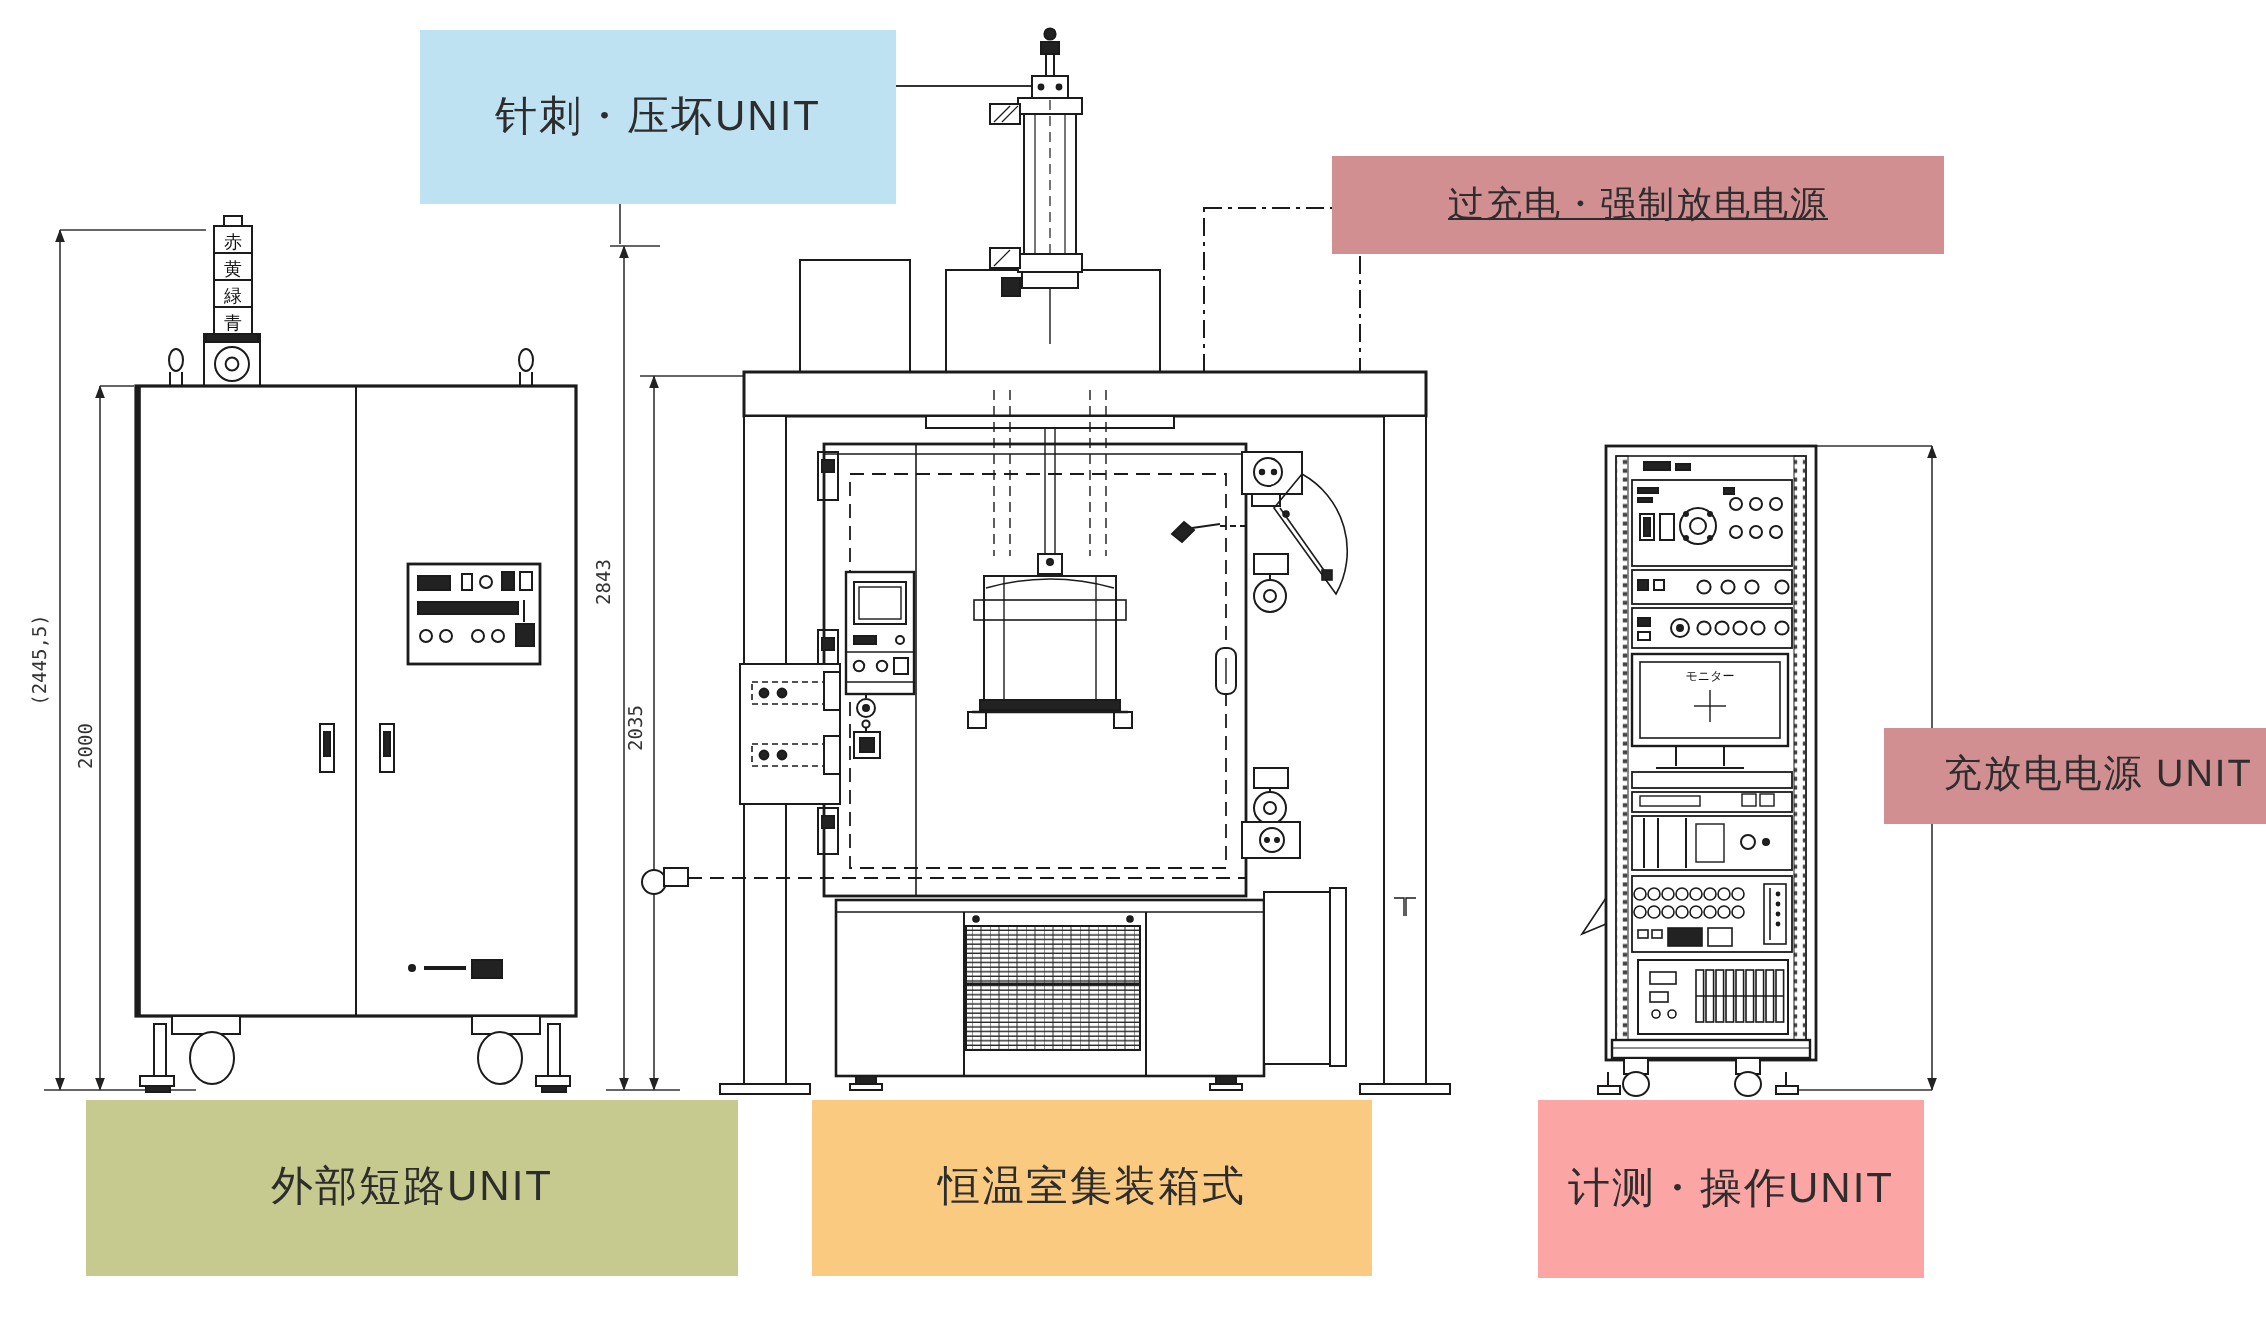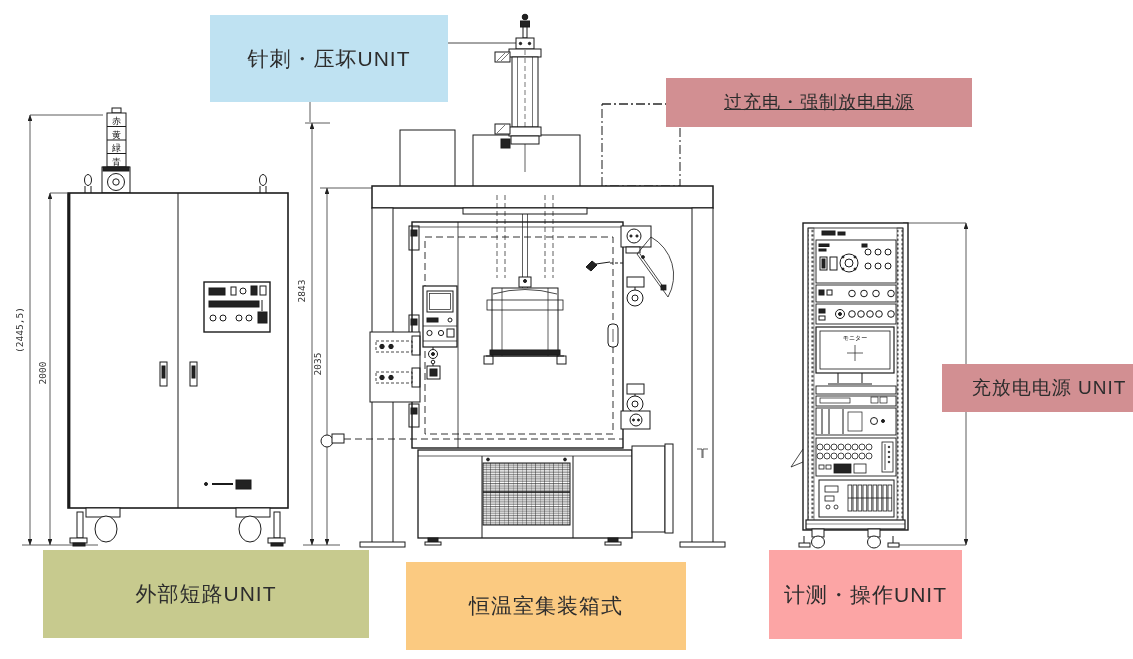--- a/index.html
+++ b/index.html
@@ -5,21 +5,21 @@
   html,body{margin:0;padding:0;background:#fff;}
   #canvas{position:relative;width:1133px;height:659px;background:#fff;overflow:hidden;
           font-family:"Liberation Sans",sans-serif;}
   #lineart{position:absolute;left:0;top:0;}
   .lbl{position:absolute;display:flex;align-items:center;justify-content:center;
        color:#2d2d2d;text-align:center;letter-spacing:1px;line-height:1.5;font-size:21px;}
   #lbl-nail{left:210px;top:15px;width:238px;height:87px;}
   #lbl-over{left:666px;top:78px;width:306px;height:49px;font-size:18px;text-decoration:underline;}
   #lbl-cd{left:942px;top:364px;width:214px;height:48px;font-size:19px;}
   #lbl-es{left:43px;top:550px;width:326px;height:88px;}
-  #lbl-tr{left:406px;top:550px;width:280px;height:88px;margin-top:12px;}
+  #lbl-tr{left:406px;top:550px;width:280px;height:88px;}
   #lbl-ms{left:769px;top:550px;width:193px;height:89px;}
   .dimtxt{font-family:"DejaVu Sans Mono",monospace;font-size:9.5px;fill:#333;}
   .cjk-s{font-size:9px;fill:#111;}
 </style>
 </head>
 <body>
 
 <div id="canvas">
 
 <svg id="lineart" width="1133" height="659" viewBox="0 0 1133 659">

